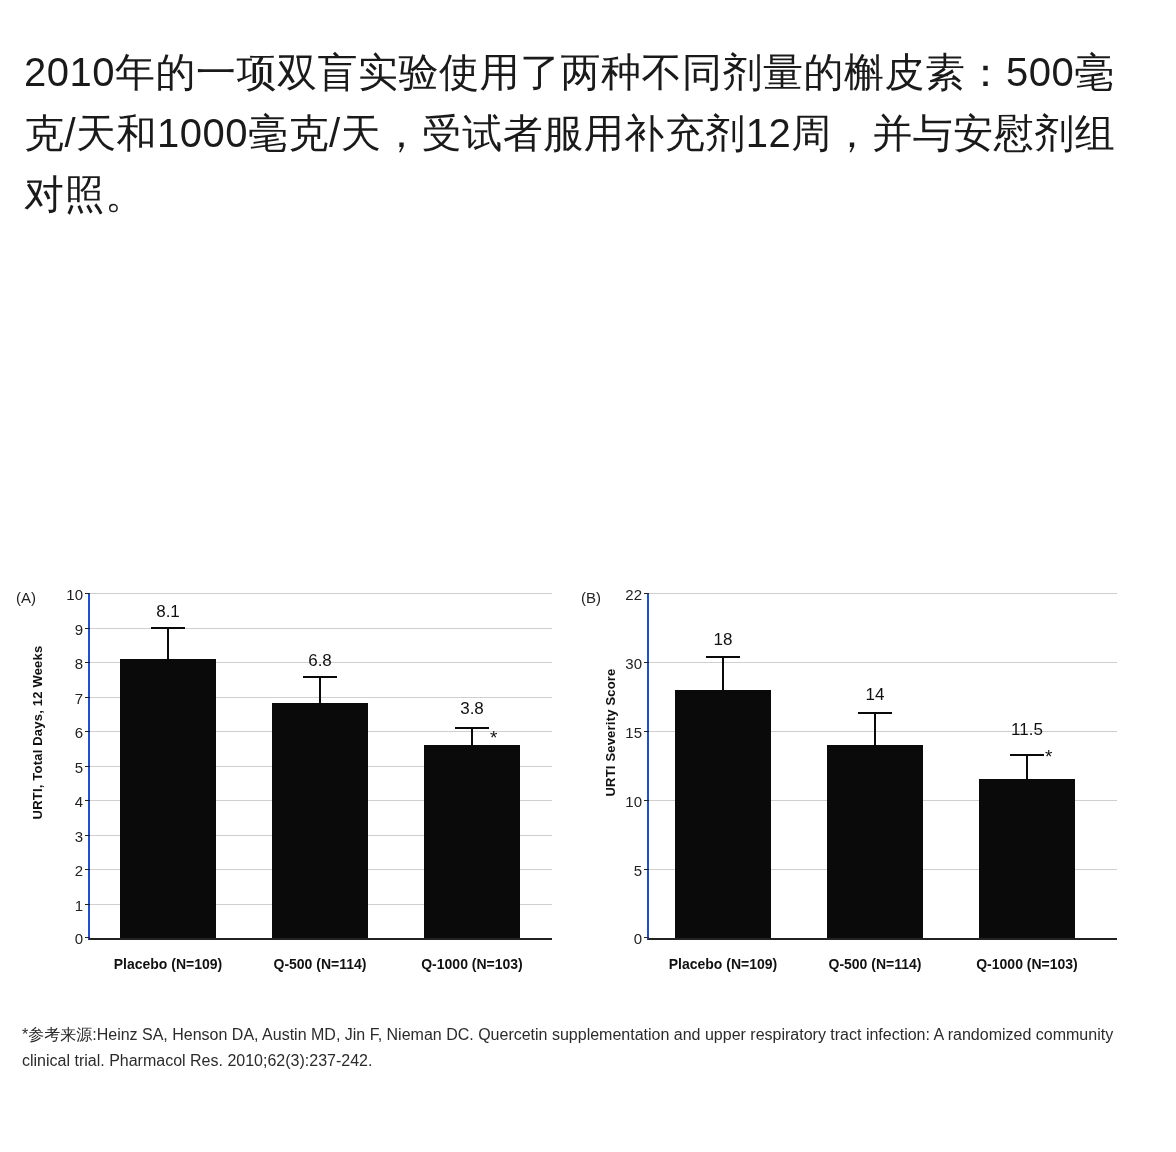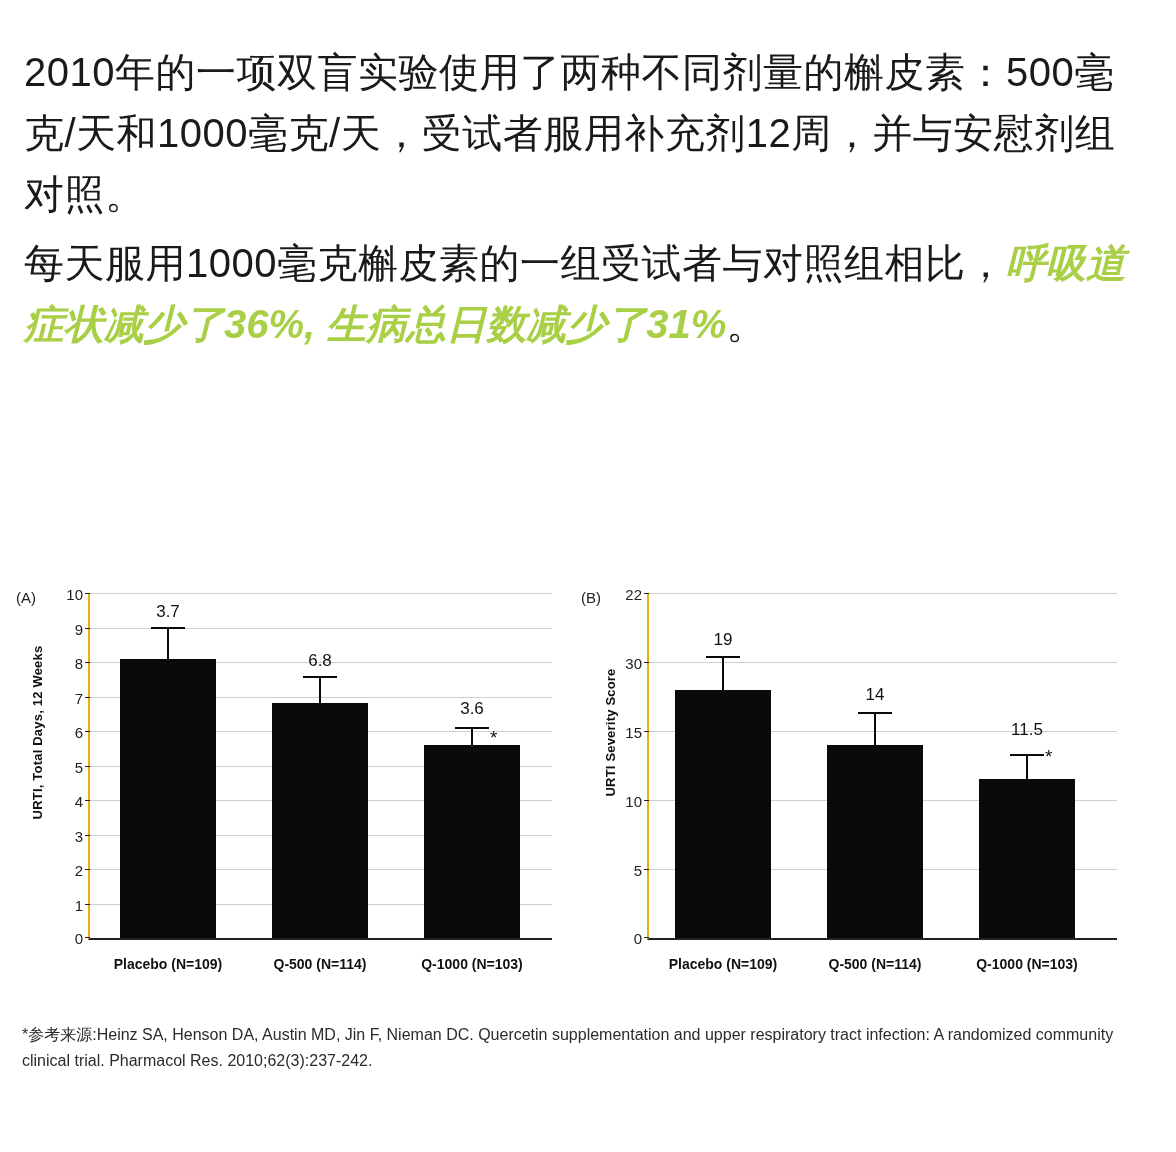--- a/index.html
+++ b/index.html
@@ -84,21 +84,21 @@
   }
   #panel-b .y-axis-title {
     left: -80px;
     top: 150px;
   }
 
   .plot {
     position: absolute;
     top: 18px;
     height: 345px;
-    border-left: 2px solid #eab308;
+    border-left: 2px solid #1d4ed8;
     border-bottom: 2px solid #222;
   }
   #panel-a .plot { left: 78px; right: 18px; }
   #panel-b .plot { left: 72px; right: 18px; }
 
   .gridline {
     position: absolute;
     left: 0;
     right: 0;
     border-top: 1px solid #cfcfcf;
@@ -188,23 +188,20 @@
     color: #2b2b2b;
   }
 </style>
 </head>
 <body>
 
 <div class="page">
 
   <div class="copy">
     <p>2010年的一项双盲实验使用了两种不同剂量的槲皮素：500毫克/天和1000毫克/天，受试者服用补充剂12周，并与安慰剂组对照。</p>
-    <p>
-      <span>每天服用1000毫克槲皮素的一组受试者与对照组相比，</span><span class="highlight">呼吸道症状减少了36%, 生病总日数减少了31%</span><span>。</span>
-    </p>
   </div>
 
   <div class="charts">
 
     <div class="chart-panel" id="panel-a">
       <div class="panel-tag">(A)</div>
       <div class="y-axis-title">URTI, Total Days, 12 Weeks</div>
       <div class="plot">
 
         <div class="gridline" style="top:0%">
@@ -251,37 +248,37 @@
             <span class="ytickmark" style="top:-1px"></span>
             <span class="ytick">0</span>
           </div>
 
         <div class="bars">
 
           <div class="barwrap" style="left:30px">
             <div class="bar" style="height:81%"></div>
             <div class="errbar" style="bottom:81%; height:8.5%"></div>
             <div class="errcap" style="bottom:89.5%"></div>
-            <div class="barlabel" style="bottom:91.5%">3.7</div>
+            <div class="barlabel" style="bottom:91.5%">8.1</div>
             <div class="xlabel">Placebo (N=109)</div>
           </div>
 
           <div class="barwrap" style="left:182px">
             <div class="bar" style="height:68%"></div>
             <div class="errbar" style="bottom:68%; height:7.5%"></div>
             <div class="errcap" style="bottom:75.5%"></div>
             <div class="barlabel" style="bottom:77.5%">6.8</div>
             <div class="xlabel">Q-500 (N=114)</div>
           </div>
 
           <div class="barwrap" style="left:334px">
             <div class="bar" style="height:56%"></div>
             <div class="errbar" style="bottom:56%; height:4.5%"></div>
             <div class="errcap" style="bottom:60.5%"></div>
-            <div class="barlabel" style="bottom:63.5%">3.6</div>
+            <div class="barlabel" style="bottom:63.5%">3.8</div>
             <div class="starlabel" style="bottom:55.5%; left:66px">*</div>
             <div class="xlabel">Q-1000 (N=103)</div>
           </div>
         </div>
       </div>
     </div>
 
     <div class="chart-panel" id="panel-b">
       <div class="panel-tag">(B)</div>
       <div class="y-axis-title">URTI Severity Score</div>
@@ -311,21 +308,21 @@
             <span class="ytickmark" style="top:-1px"></span>
             <span class="ytick">0</span>
           </div>
 
         <div class="bars">
 
           <div class="barwrap" style="left:26px">
             <div class="bar" style="height:72%"></div>
             <div class="errbar" style="bottom:72%; height:9.2%"></div>
             <div class="errcap" style="bottom:81.2%"></div>
-            <div class="barlabel" style="bottom:83.5%">19</div>
+            <div class="barlabel" style="bottom:83.5%">18</div>
             <div class="xlabel">Placebo (N=109)</div>
           </div>
 
           <div class="barwrap" style="left:178px">
             <div class="bar" style="height:56%"></div>
             <div class="errbar" style="bottom:56%; height:8.8%"></div>
             <div class="errcap" style="bottom:64.8%"></div>
             <div class="barlabel" style="bottom:67.5%">14</div>
             <div class="xlabel">Q-500 (N=114)</div>
           </div>

